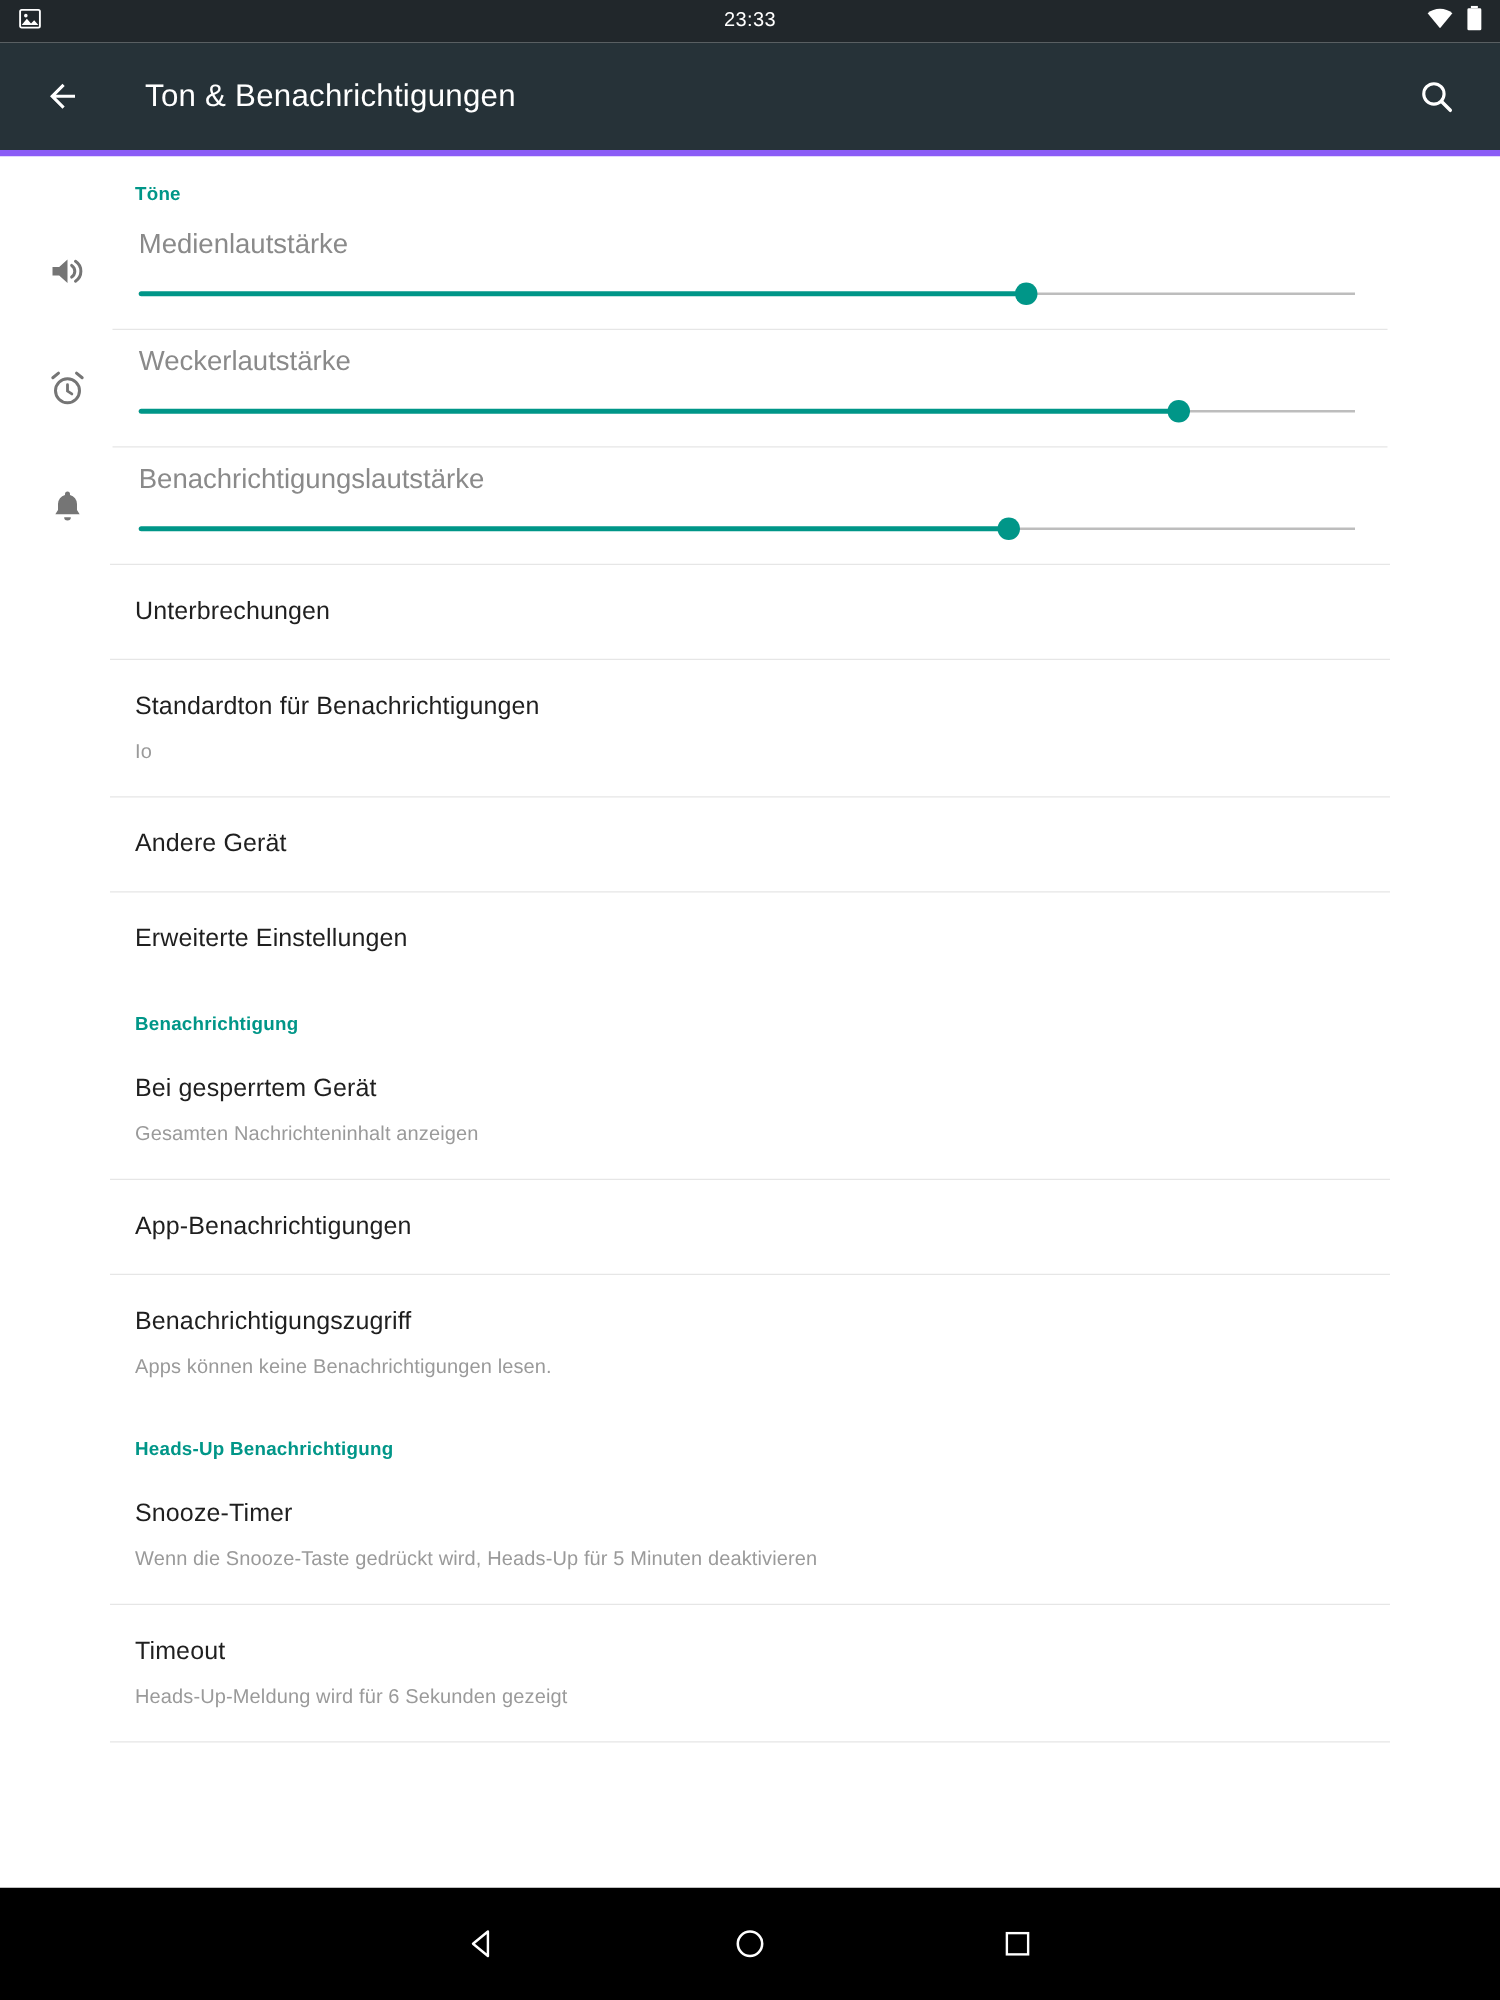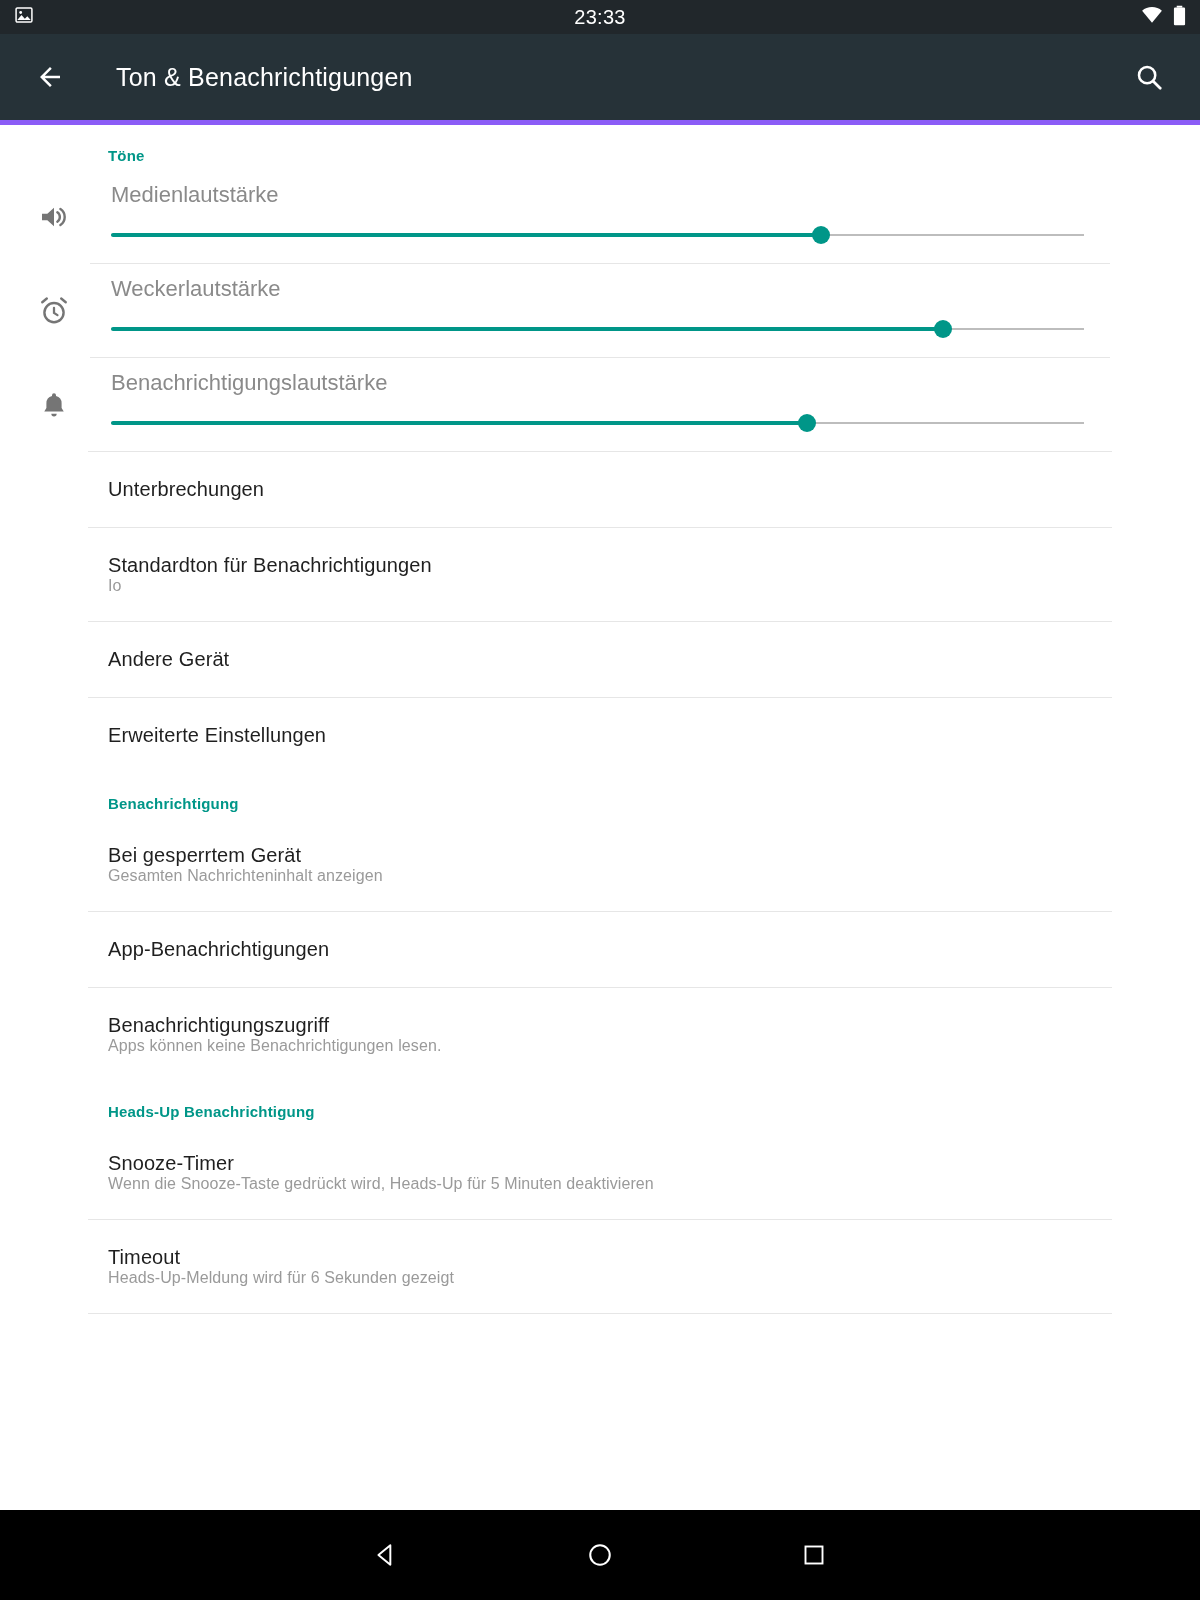--- a/index.html
+++ b/index.html
@@ -28,21 +28,21 @@
     align-items: center;
     padding: 0 14px;
     flex: 0 0 34px;
     position: relative;
   }
   .statusbar .left { display: flex; align-items: center; gap: 10px; }
   .statusbar .clock {
     position: absolute;
     left: 0; right: 0;
     text-align: center;
-    font-size: 20px;
+    font-size: 16px;
     letter-spacing: .3px;
   }
   .statusbar .right {
     margin-left: auto;
     display: flex; align-items: center; gap: 10px;
     position: relative; z-index: 2;
   }
 
   
   .actionbar {
@@ -163,21 +163,21 @@
     cursor: pointer;
   }
   .list-item .li-title {
     font-size: 20px;
     color: #1f1f1f;
     letter-spacing: .1px;
   }
   .list-item .li-sub {
     font-size: 16px;
     color: #9a9a9a;
-    margin-top: 0;
+    margin-top: 16px;
     letter-spacing: .1px;
   }
 
   
   .navbar {
     flex: 0 0 90px;
     height: 90px;
     background: #000000;
     display: flex;
     align-items: center;

